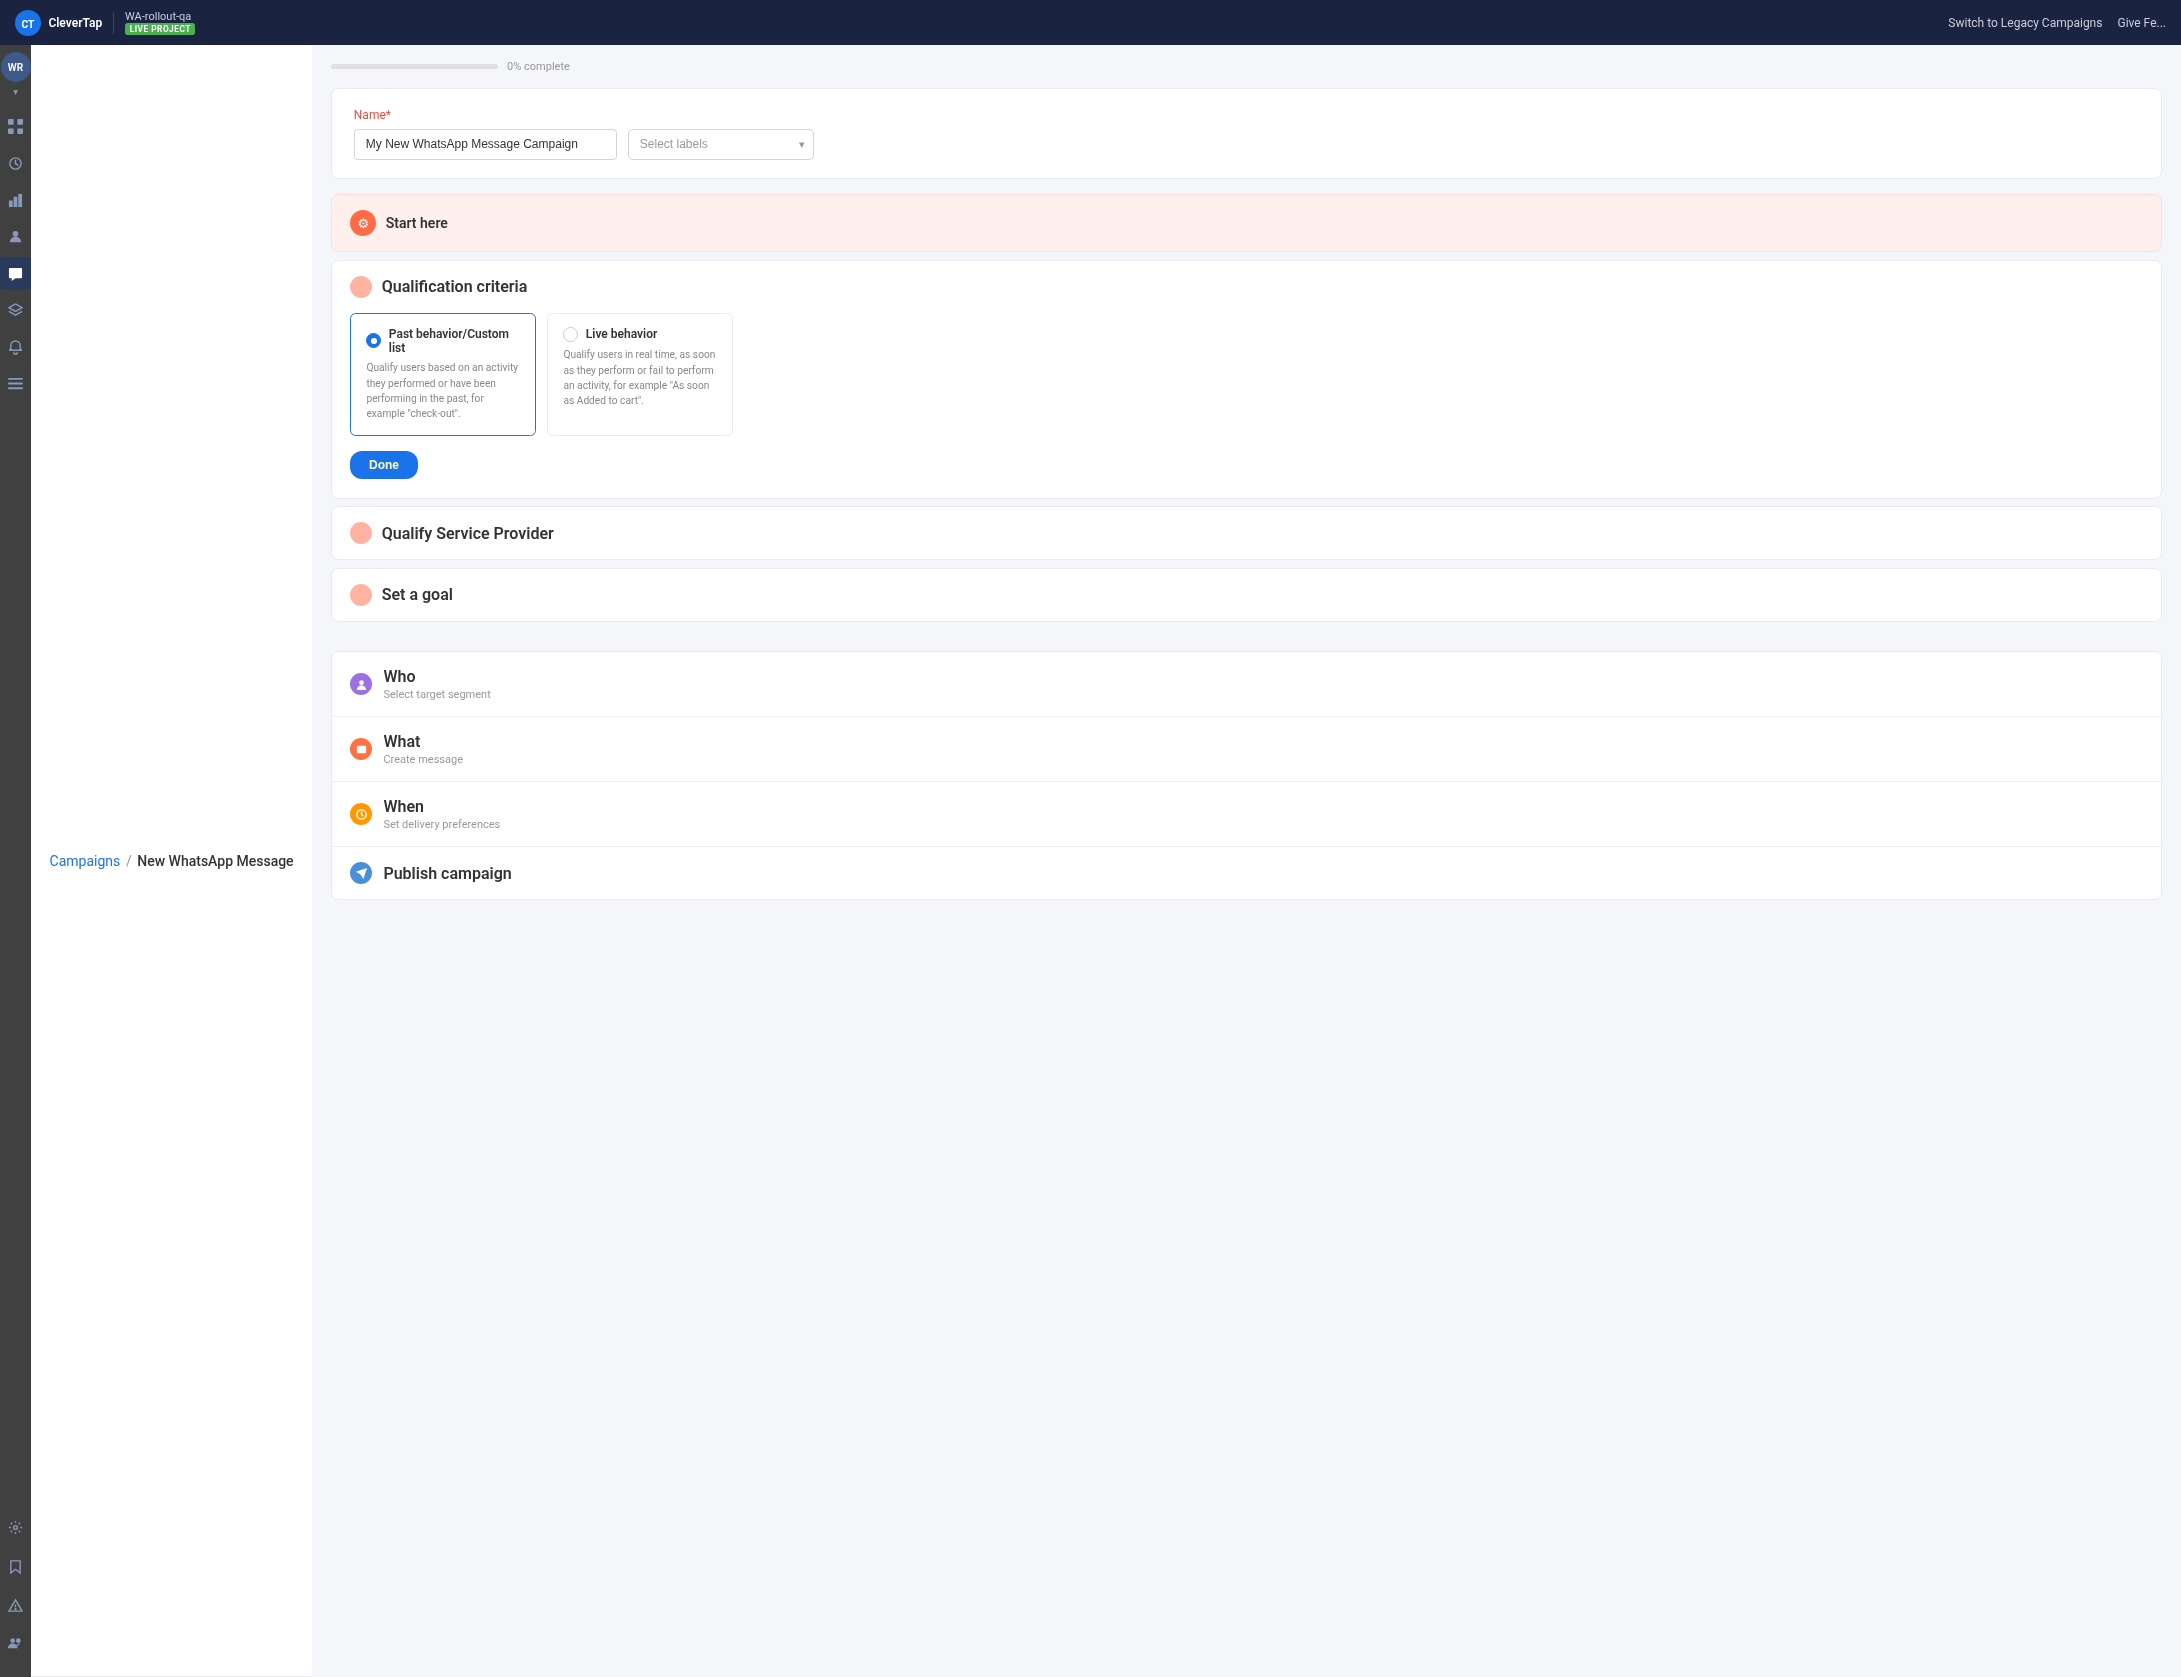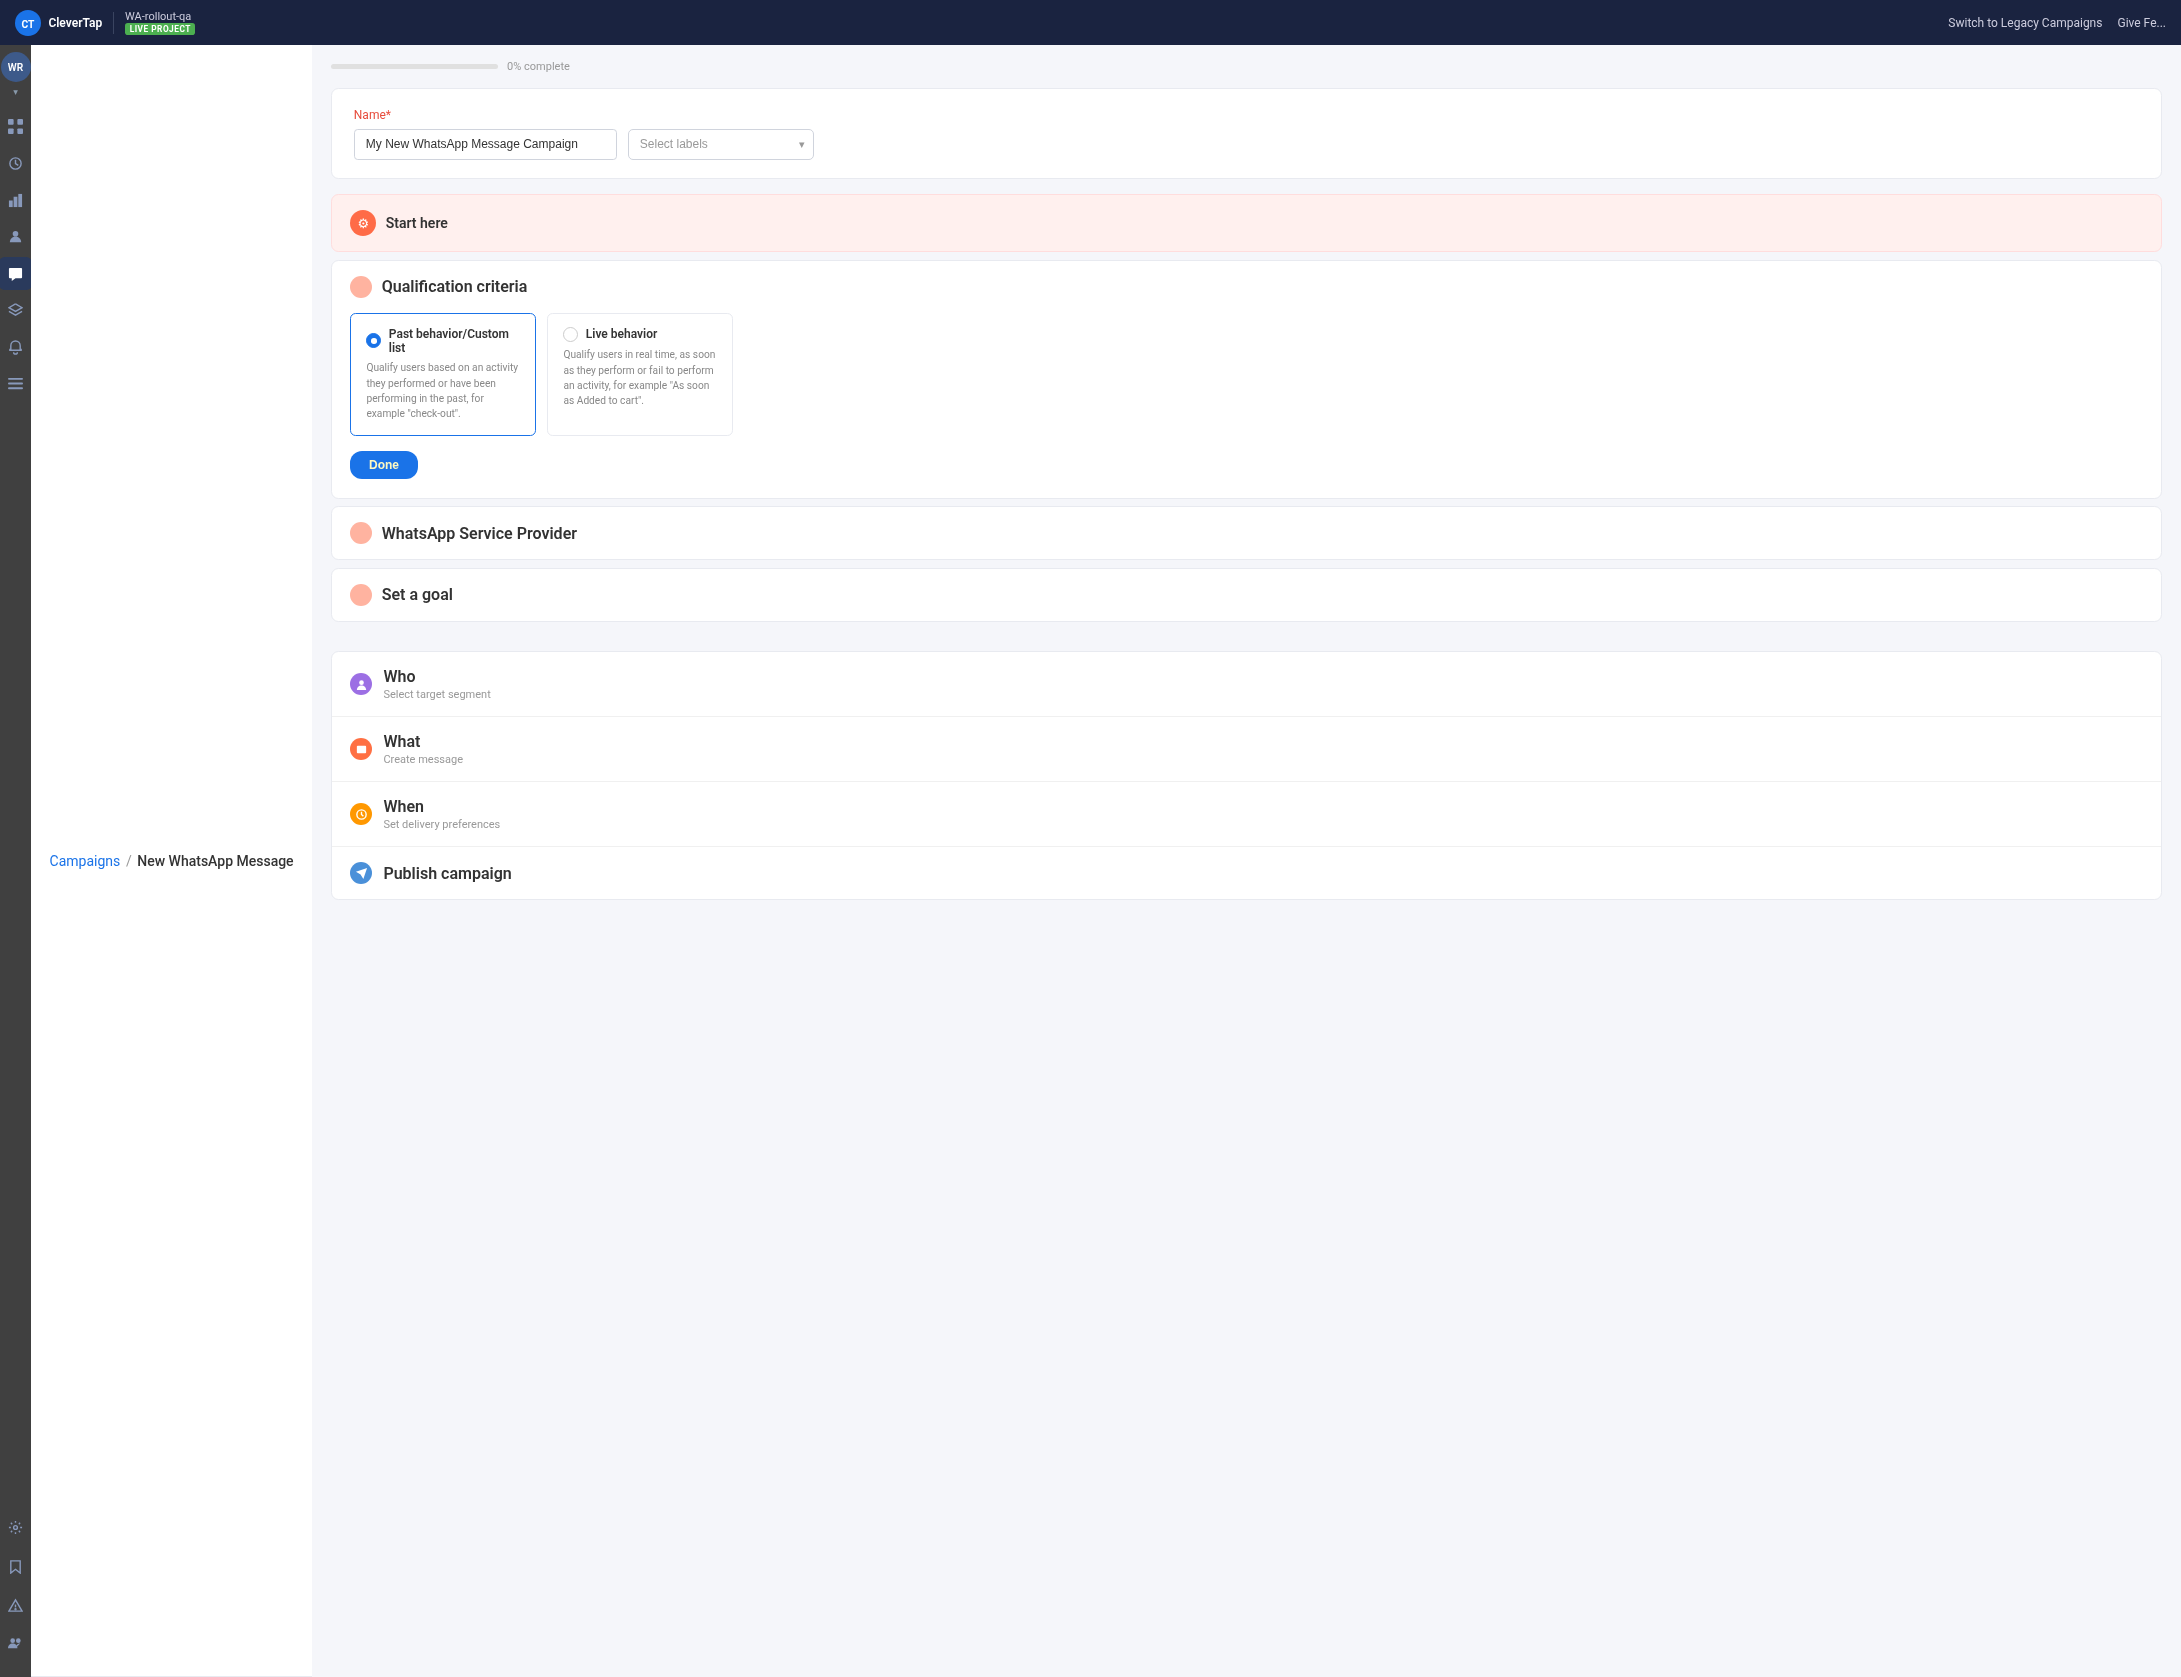--- a/index.html
+++ b/index.html
@@ -405,21 +405,21 @@
               </div>
 
             </div>
             <button class="done-btn">Done</button>
           </div>
         </div>
 
         <div class="step-card">
           <div class="step-header">
             <div class="step-dot salmon"></div>
-            <span class="step-title">WhatsApp Service Provider</span>
+            <span class="step-title">Qualify Service Provider</span>
           </div>
         </div>
 
         <div class="step-card">
           <div class="step-header">
             <div class="step-dot salmon"></div>
             <span class="step-title">Set a goal</span>
           </div>
         </div>
 

